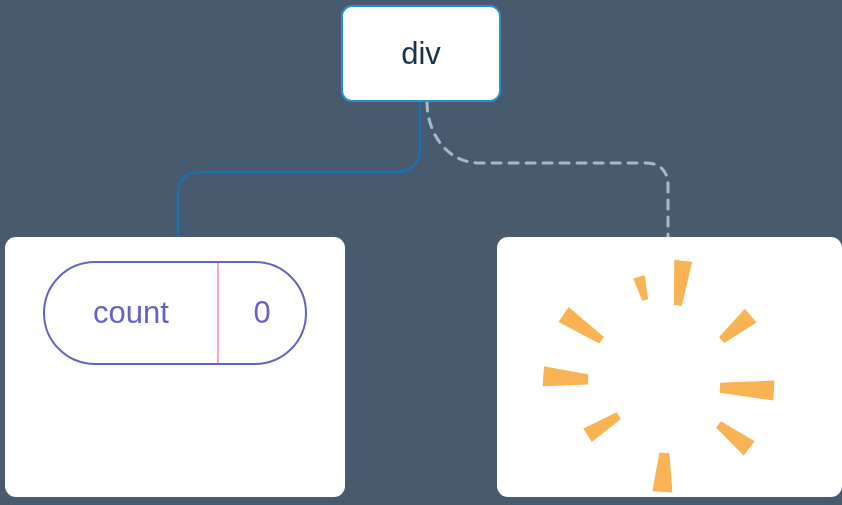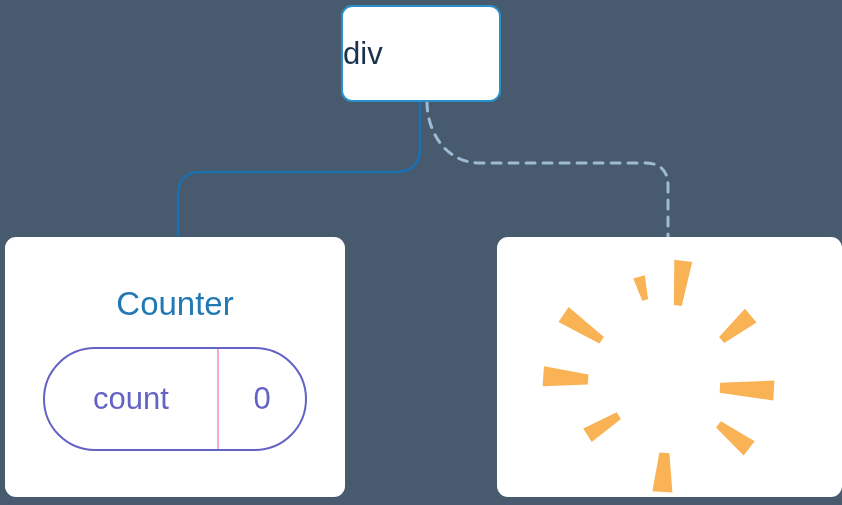--- a/index.html
+++ b/index.html
@@ -21,20 +21,21 @@
   }
   .node-root {
     position: absolute;
     left: 341px; top: 5px;
     width: 160px; height: 97px;
     background: #ffffff;
     border: 2px solid #2b8fc9;
     border-radius: 11px;
     display: flex;
     align-items: center;
+    justify-content: center;
   }
   .node-root .label {
     font-size: 31px;
     color: #17324a;
   }
   .card {
     position: absolute;
     top: 237px;
     height: 260px;
     background: #ffffff;
@@ -88,21 +89,20 @@
   <svg class="edges" viewBox="0 0 842 505">
     <path d="M 420 101 V 148 Q 420 172 396 172 H 201 Q 178 172 178 195 V 237" fill="none" stroke="#1d6fae" stroke-width="2.6"></path>
     <path d="M 427 102 C 427 132 446 163 480 163 H 645 Q 668 163 668 186 V 237" fill="none" stroke="#9dbcd4" stroke-width="3" stroke-dasharray="9 8" stroke-linecap="round"></path>
   </svg>
 
   <div class="node-root">
     <span class="label">div</span>
   </div>
 
   <div class="card card-counter">
-    <div class="counter-title">Counter</div>
     <div class="state-pill">
       <div class="state-cell state-key">count</div>
       <div class="state-cell state-value">0</div>
     </div>
   </div>
 
   <div class="card card-removed">
     <svg class="poof" viewBox="0 0 345 260">
         <polygon points="184.7,69.1 176.8,68.1 177.3,22.8 195.2,25.0" fill="#f9b254"></polygon>
         <polygon points="151.1,62.2 145.3,63.8 136.2,41.4 147.8,38.3" fill="#f9b254"></polygon>

